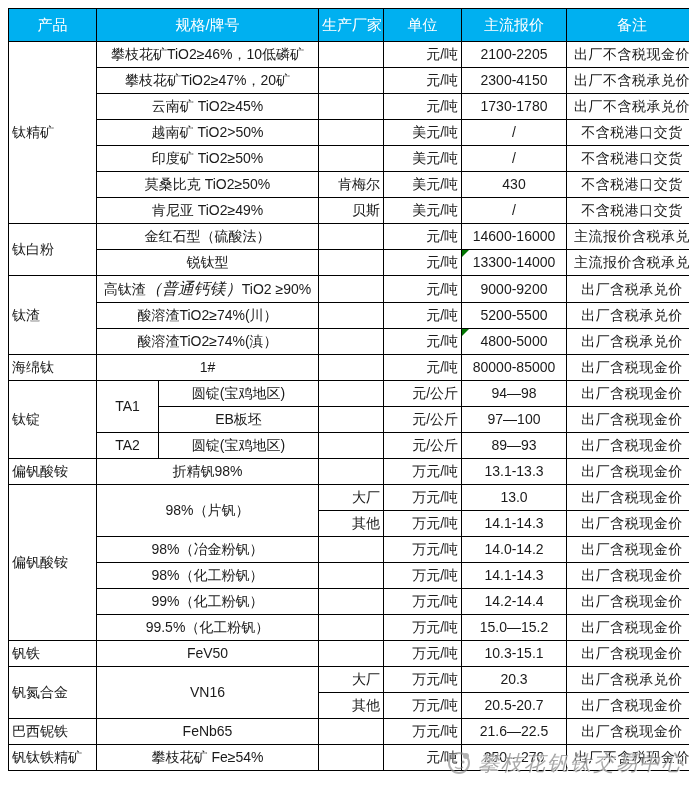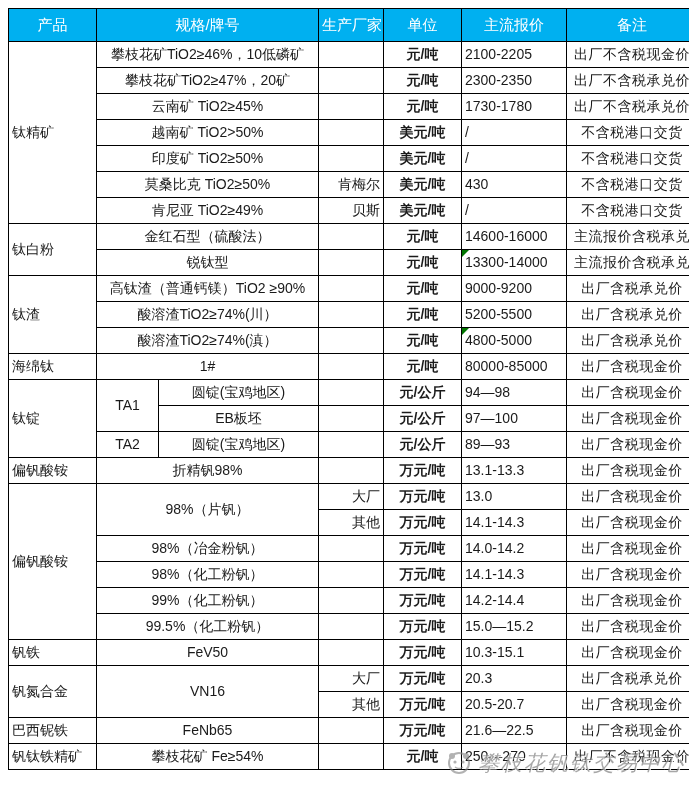--- a/index.html
+++ b/index.html
@@ -23,24 +23,24 @@
   table.price thead th{
     background:var(--header-bg,#00b0f0);
     color:var(--header-text,#ffffff);
     font-size:15px;font-weight:normal;
     height:32px;line-height:32px;
     text-align:center;
   }
   td.c-product{font-size:15px;}
   td.c-spec, td.c-grade, td.c-spectype{text-align:center;padding-left:5px;font-size:14px;}
   td.c-maker{text-align:right;}
-  td.c-unit{text-align:center;font-weight:bold;}
-  td.c-price{position:relative;}
+  td.c-unit{text-align:right;}
+  td.c-price{text-align:center;position:relative;}
   td.c-note{text-align:center;padding-left:3px;letter-spacing:0.5px;}
-  td .small{font-size:14px;}
+  td .small{font-size:16px;font-style:italic;}
   span.marker{
     position:absolute;left:0;top:0;width:0;height:0;
     border-top:7px solid var(--marker-color,#007500);
     border-right:7px solid transparent;
   }
   .watermark{
     position:absolute;right:4px;bottom:8px;
     display:flex;align-items:center;gap:4px;
     color:rgba(130,130,130,0.70);
     text-shadow:1px 1px 0 rgba(255,255,255,0.9);
@@ -79,21 +79,21 @@
         <td class="c-spec" rowspan="1" colspan="2">攀枝花矿TiO2≥46%，10低磷矿</td>
         <td class="c-maker"></td>
         <td class="c-unit">元/吨</td>
         <td class="c-price">2100-2205</td>
         <td class="c-note">出厂不含税现金价</td>
       </tr>
       <tr>
         <td class="c-spec" rowspan="1" colspan="2">攀枝花矿TiO2≥47%，20矿</td>
         <td class="c-maker"></td>
         <td class="c-unit">元/吨</td>
-        <td class="c-price">2300-2350</td>
+        <td class="c-price">2300-4150</td>
         <td class="c-note">出厂不含税承兑价</td>
       </tr>
       <tr>
         <td class="c-spec" rowspan="1" colspan="2">云南矿 TiO2≥45%</td>
         <td class="c-maker"></td>
         <td class="c-unit">元/吨</td>
         <td class="c-price">1730-1780</td>
         <td class="c-note">出厂不含税承兑价</td>
       </tr>
       <tr>

